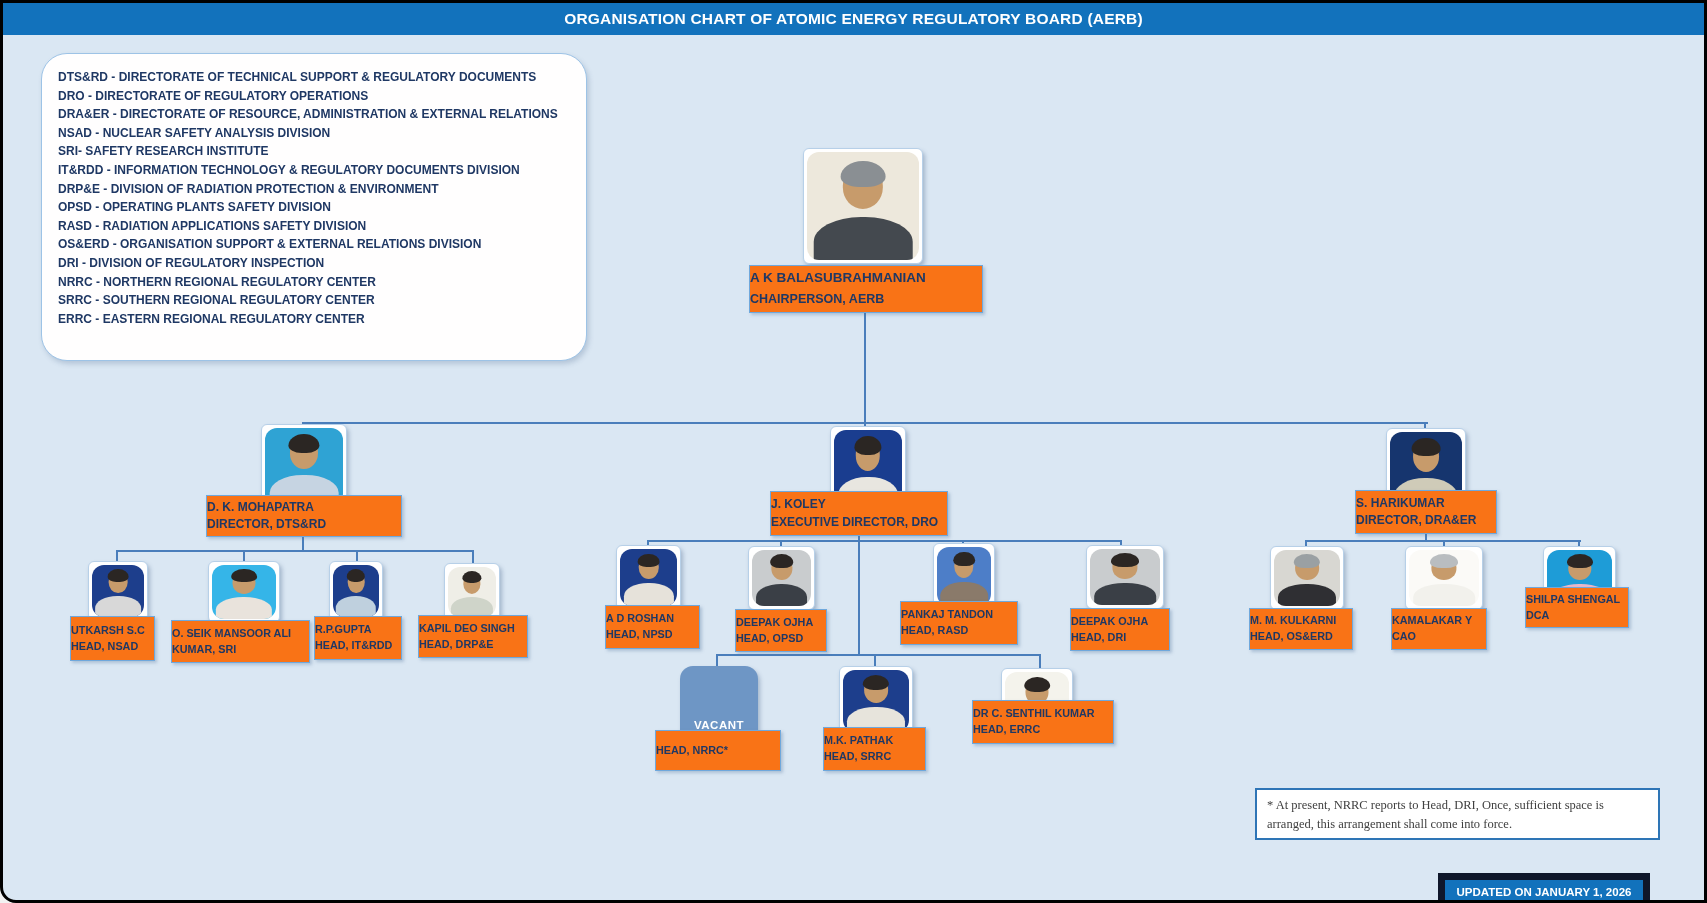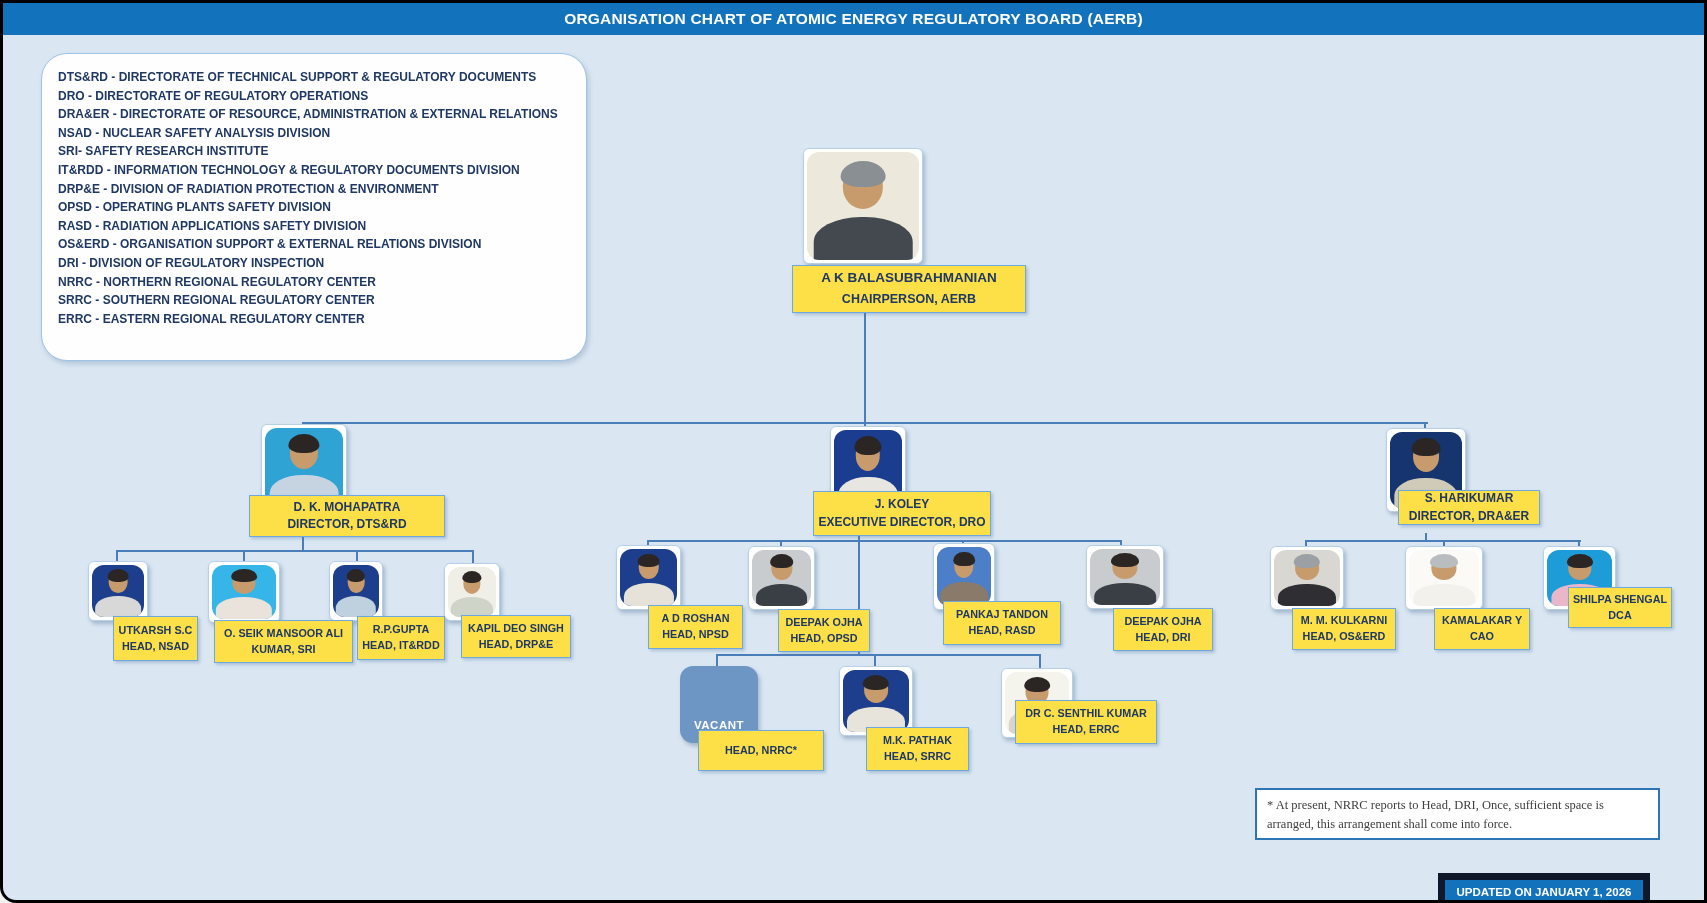--- a/index.html
+++ b/index.html
@@ -15,23 +15,23 @@
   .cl{position:absolute;background:#4A7EBB;z-index:1;}
   .photo{position:absolute;background:#fff;border:1px solid #B7D0E8;border-radius:6px;padding:3px;
          box-sizing:border-box;box-shadow:2px 3px 4px rgba(60,90,130,.35);z-index:2;}
   .avatar{position:relative;width:100%;height:100%;border-radius:12px;overflow:hidden;background:#8aa;}
   .avatar::before{content:"";position:absolute;left:50%;top:13%;width:36%;height:40%;
          transform:translateX(-50%);background:var(--skin,#C79B6B);border-radius:46% 46% 50% 50%;z-index:1;}
   .hair{position:absolute;left:50%;top:8%;width:40%;height:24%;transform:translateX(-50%);
          background:var(--hair,#2B2623);border-radius:50% 50% 42% 42%/62% 62% 40% 40%;z-index:2;}
   .avatar::after{content:"";position:absolute;left:50%;bottom:-8%;width:88%;height:48%;
          transform:translateX(-50%);background:var(--shirt,#ECECEC);border-radius:48% 48% 0 0;z-index:3;}
-  .nbox{position:absolute;background:#fde047;border:1.5px solid #6FA8DC;z-index:3;box-sizing:border-box;
-        display:flex;flex-direction:column;align-items:center;justify-content:center;gap:4px;
-        box-shadow:2px 2px 3px rgba(90,120,160,.35);margin-left:43px;}
+  .nbox{position:absolute;background:#f97316;border:1.5px solid #6FA8DC;z-index:3;box-sizing:border-box;
+        display:flex;flex-direction:column;align-items:flex-start;justify-content:center;gap:4px;
+        box-shadow:2px 2px 3px rgba(90,120,160,.35);}
   .nname,.ntitle{font-weight:bold;color:#1F3864;font-size:10.8px;white-space:nowrap;line-height:1.1;}
   .lvl2 .nname,.lvl2 .ntitle{font-size:12px;}
   .lvl1{gap:7px;}
   .lvl1 .nname{font-size:13.5px;}
   .lvl1 .ntitle{font-size:12.5px;}
   .vacant{position:absolute;border-radius:13px;display:flex;align-items:flex-end;justify-content:center;
         padding-bottom:12px;box-sizing:border-box;z-index:2;box-shadow:2px 3px 4px rgba(60,90,130,.35);}
   .vacant-label{color:#fff;font-weight:bold;font-size:11.5px;letter-spacing:.5px;}
   .footnote{position:absolute;left:1252px;top:785px;width:405px;height:52px;background:#fff;
         border:2px solid #2E75B6;box-sizing:border-box;padding:6px 10px;z-index:4;}
@@ -228,21 +228,21 @@
   <div class="nbox" style="left:969px;top:697px;width:142px;height:44px">
     <div class="nname">DR C. SENTHIL KUMAR</div>
     <div class="ntitle">HEAD, ERRC</div>
   </div>
 
   <div class="photo" style="left:1383px;top:425px;width:80px;height:84px">
     <div class="avatar" style="background: rgb(22, 53, 110); --shirt: #CFCBB8;">
         <i class="hair"></i>
       </div>
   </div>
-  <div class="nbox lvl2" style="left:1352px;top:487px;width:142px;height:35px">
+  <div class="nbox lvl2" style="left:1352px;top:487px;width:142px;height:44px">
     <div class="nname">S. HARIKUMAR</div>
     <div class="ntitle">DIRECTOR, DRA&amp;ER</div>
   </div>
 
   <div class="photo" style="left:1267px;top:543px;width:74px;height:64px">
     <div class="avatar" style="background: rgb(216, 215, 210); --shirt: #2F2F33; --hair: #9AA0A3;">
         <i class="hair"></i>
       </div>
   </div>
   <div class="nbox" style="left:1246px;top:605px;width:104px;height:42px">

